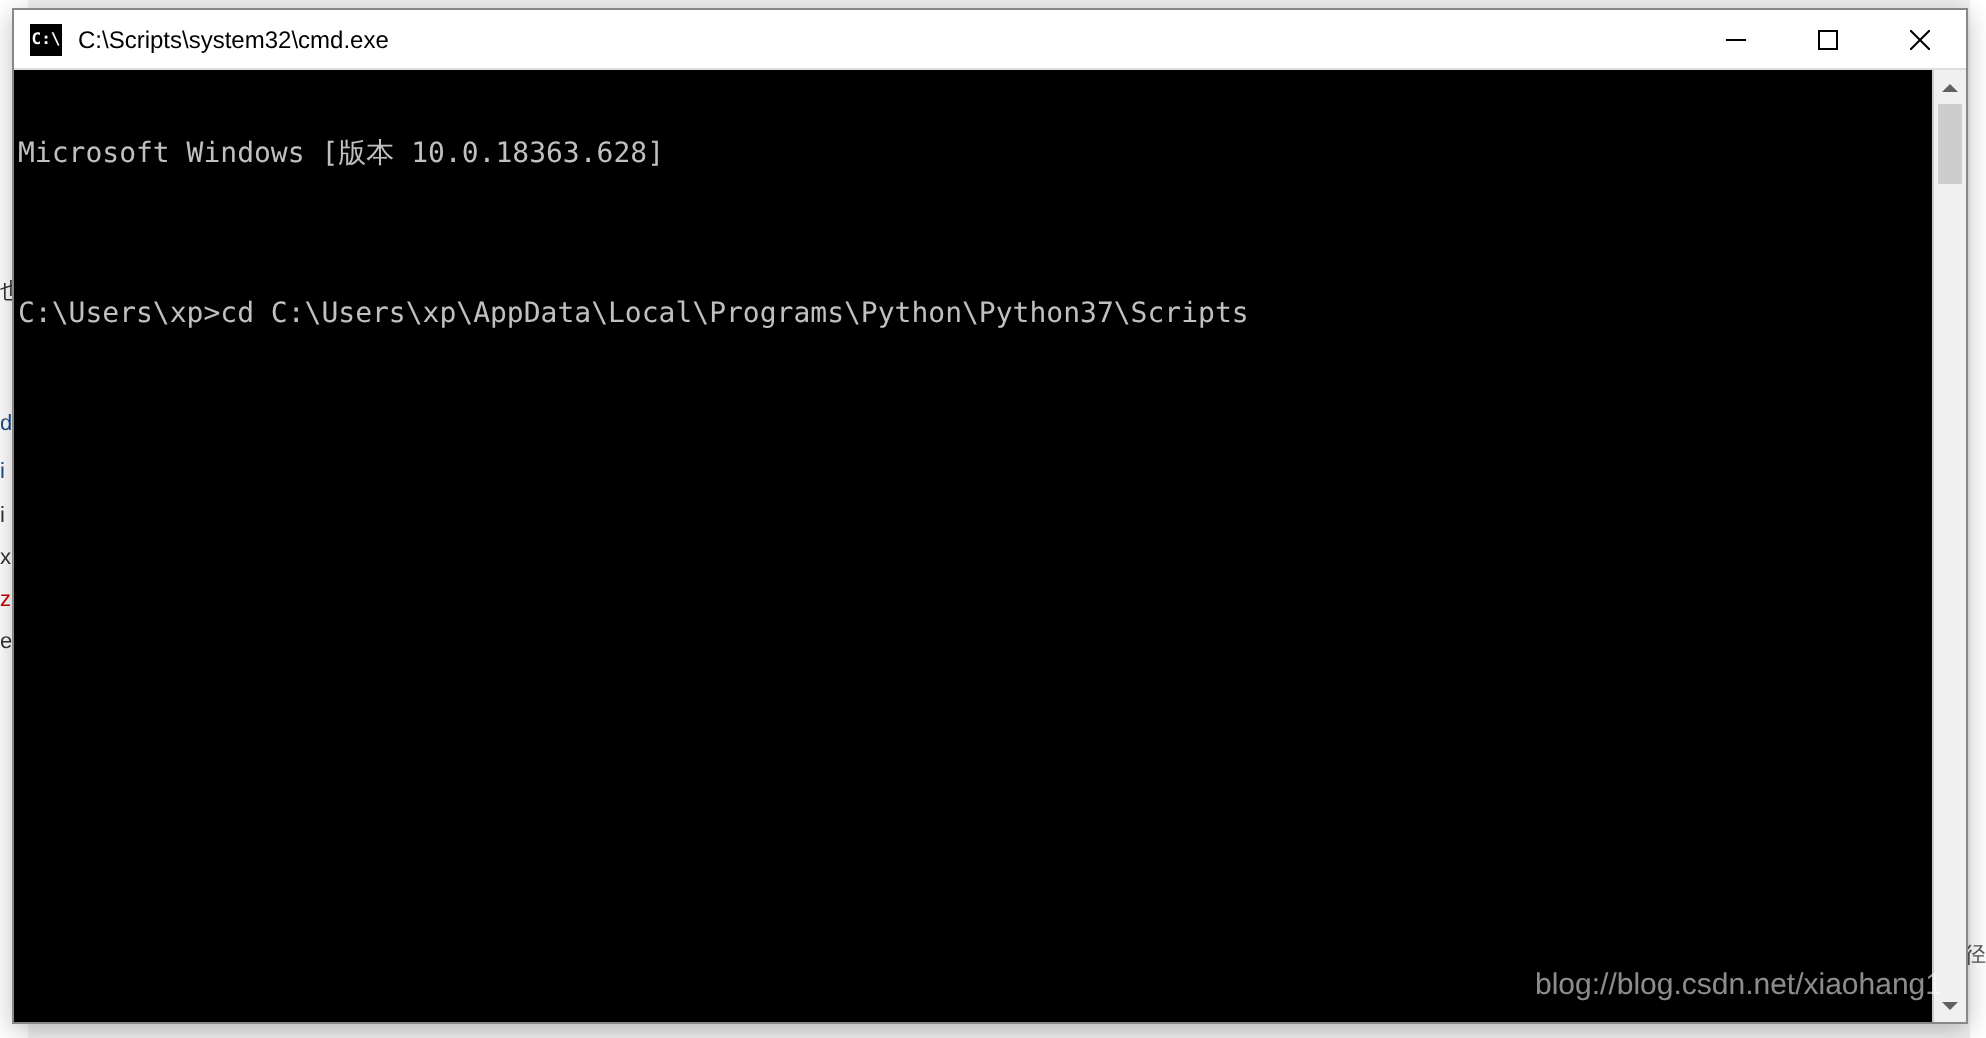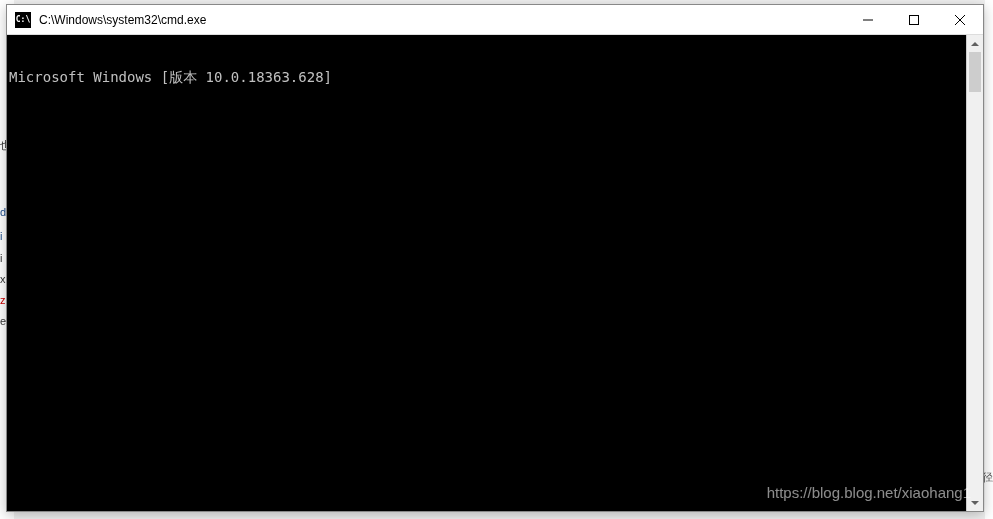--- a/index.html
+++ b/index.html
@@ -172,21 +172,21 @@
 
 <div class="right-edge">
   <span class="right-char" style="top:470px;right:0;">径</span>
 </div>
 
 <div class="window">
   <div class="titlebar">
     <div class="titlebar-icon">
       <span>C:\</span>
     </div>
-    <div class="titlebar-text">C:\Windows\system32\cmd.exe</div>
+    <div class="titlebar-text">C:\Scripts\system32\cmd.exe</div>
     <div class="titlebar-buttons">
       <button class="titlebar-btn">
         <svg viewBox="0 0 10 10">
             <line x1="0" y1="5" x2="10" y2="5" stroke="#000" stroke-width="1"></line>
           </svg>
       </button>
       <button class="titlebar-btn">
         <svg viewBox="0 0 10 10">
             <rect x="0.5" y="0.5" width="9" height="9" fill="none" stroke="#000" stroke-width="1"></rect>
           </svg>
@@ -196,32 +196,33 @@
             <line x1="0" y1="0" x2="10" y2="10" stroke="#000" stroke-width="1"></line>
             <line x1="10" y1="0" x2="0" y2="10" stroke="#000" stroke-width="1"></line>
           </svg>
       </button>
     </div>
   </div>
   <div class="console-area">
     <div class="console-content">
       <span class="console-line">Microsoft Windows [版本 10.0.18363.628]</span>
       <span class="console-line"></span>
+      <span class="console-line">C:\Users\xp&gt;cd C:\Users\xp\AppData\Local\Programs\Python\Python37\Scripts</span>
       <span class="console-line"></span>
     </div>
     <div class="scrollbar">
       <div class="scrollbar-arrow">
         <svg width="8" height="4" viewBox="0 0 8 4">
             <polygon points="4,0 8,4 0,4" fill="#606060"></polygon>
           </svg>
       </div>
       <div class="scrollbar-track">
         <div class="scrollbar-thumb"></div>
       </div>
       <div class="scrollbar-arrow">
         <svg width="8" height="4" viewBox="0 0 8 4">
             <polygon points="0,0 8,0 4,4" fill="#606060"></polygon>
           </svg>
       </div>
     </div>
-    <div class="watermark">https://blog.blog.net/xiaohang1</div>
+    <div class="watermark">blog://blog.csdn.net/xiaohang1</div>
   </div>
 </div>
 
 </body></html>

